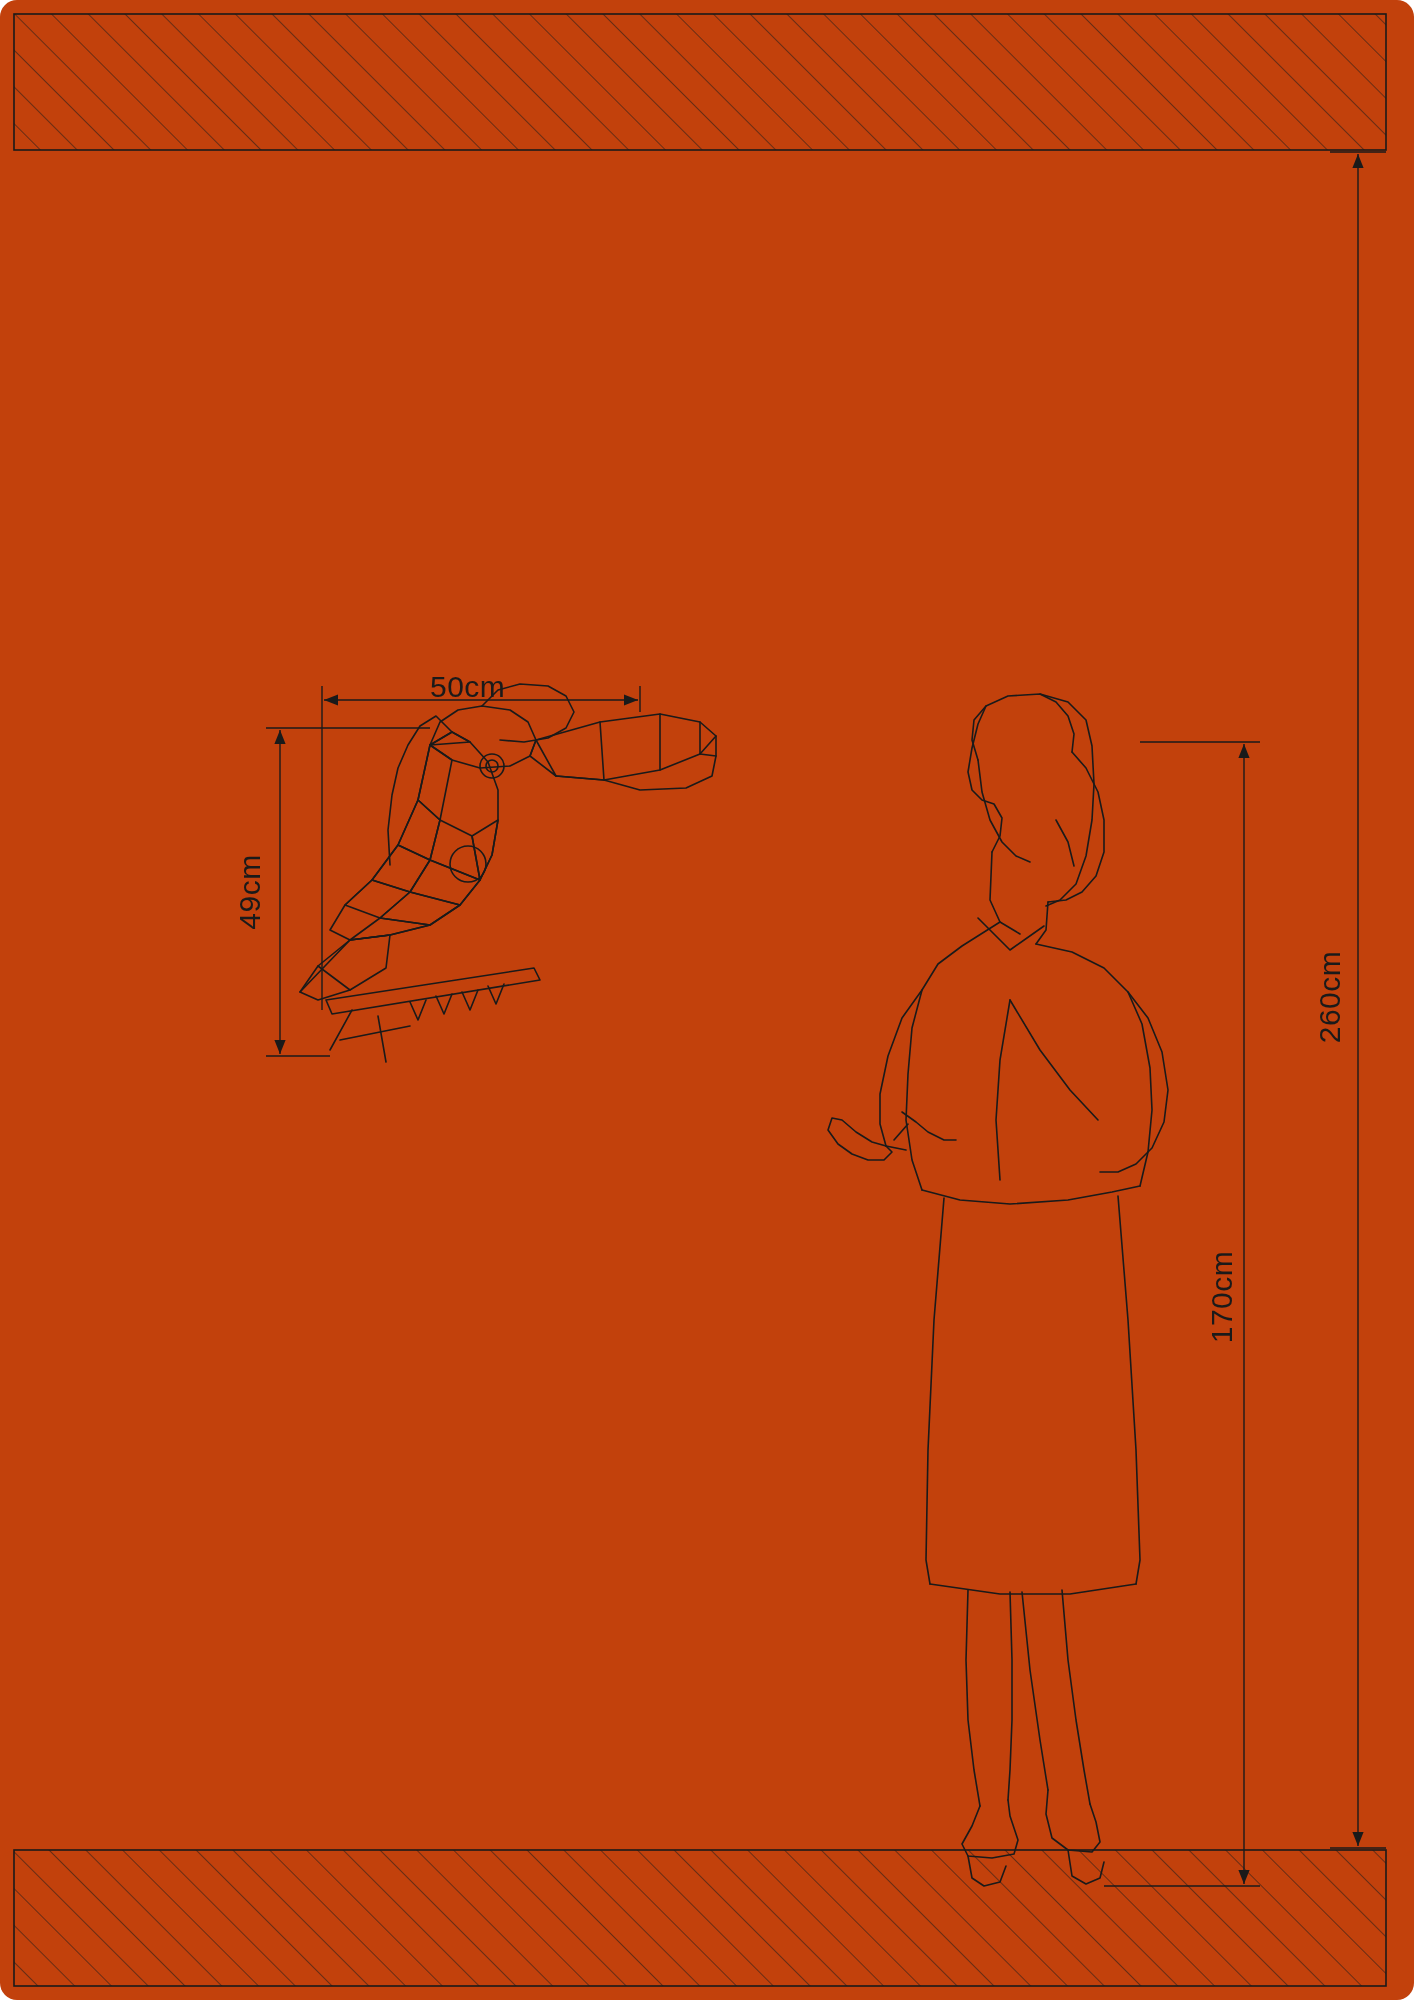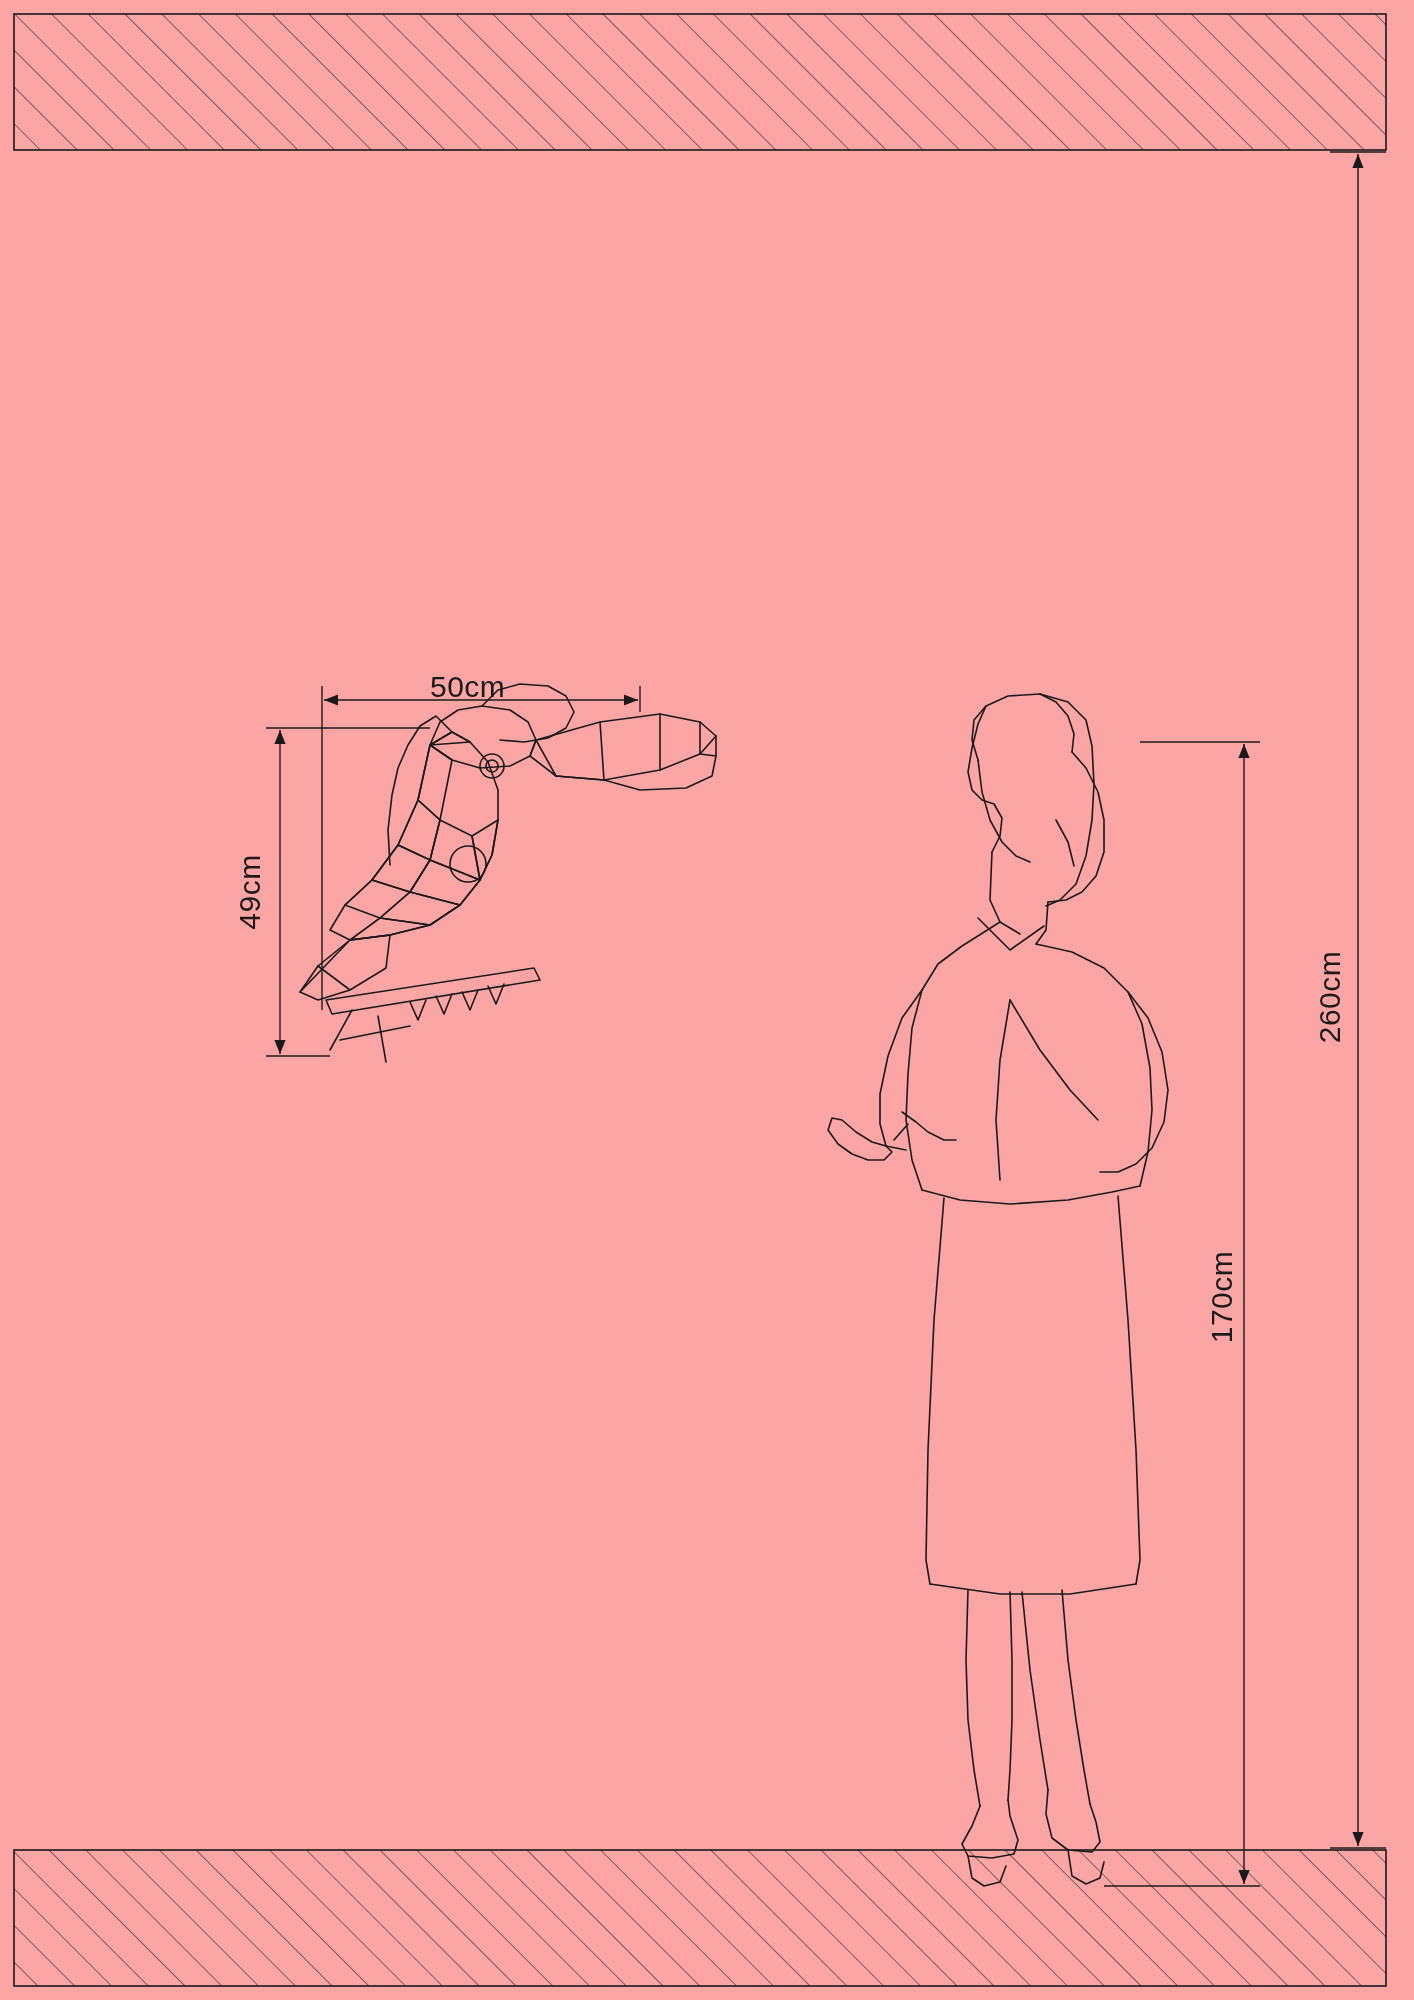--- a/index.html
+++ b/index.html
@@ -7,22 +7,23 @@
     padding: 0;
     background: #ffffff;
   }
   body {
     font-family: "Liberation Sans", sans-serif;
   }
   #stage {
     position: relative;
     width: 1414px;
     height: 2000px;
-    background: #fca5a5;
+    background: #c2410c;
     overflow: hidden;
+    border-radius: 17px;
   }
   svg.drawing {
     position: absolute;
     top: 0;
     left: 0;
     width: 1414px;
     height: 2000px;
   }
   .dimlabel {
     position: absolute;

